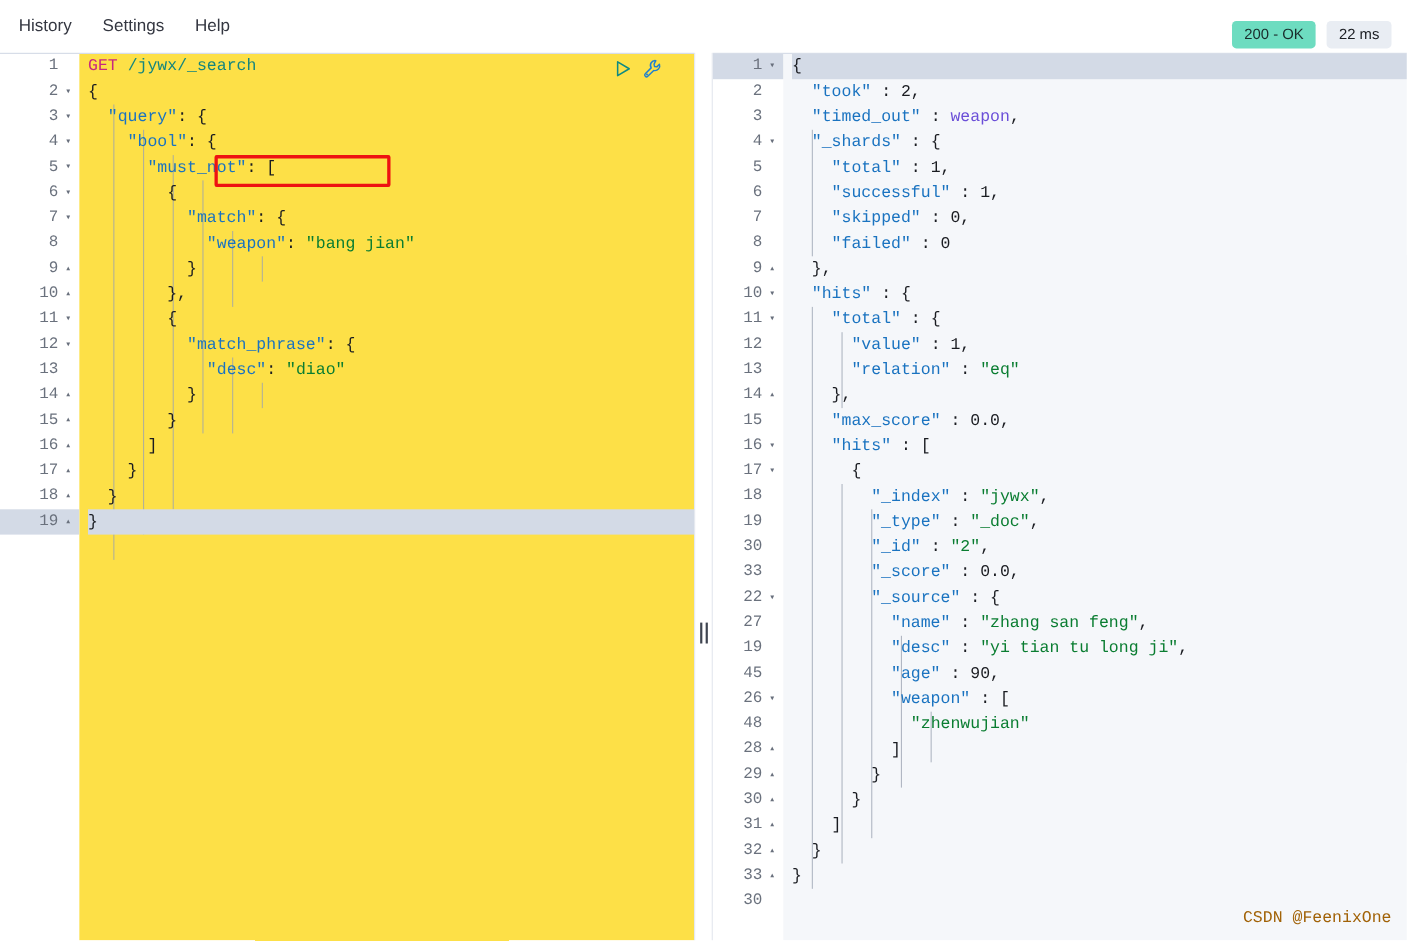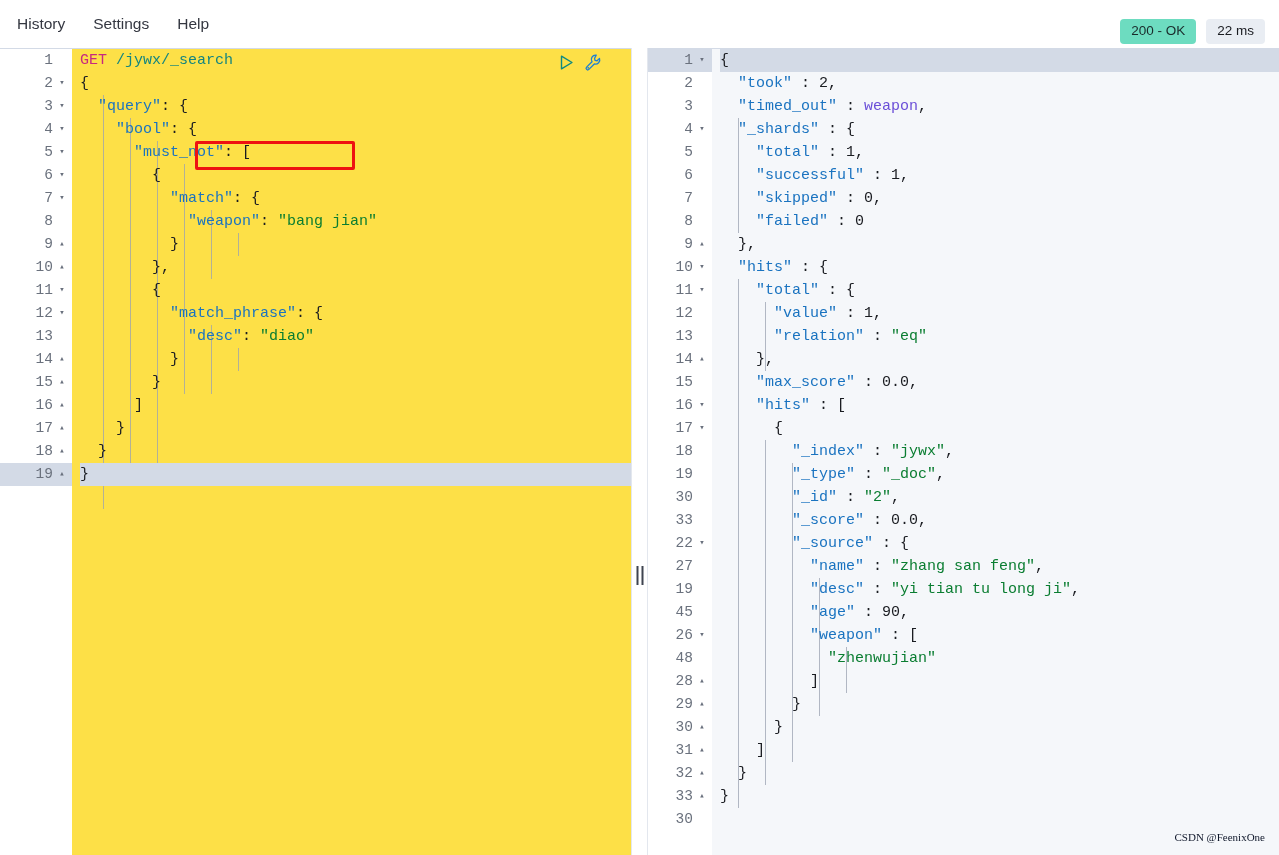--- a/index.html
+++ b/index.html
@@ -222,23 +222,23 @@
     width: 2px;
     height: 19px;
     background: #3f4450;
   }
 
   
   .watermark {
     position: absolute;
     right: 14px;
     bottom: 12px;
-    font-size: 11px;
-    color: #0f172a;
-    font-family: Liberation Serif, serif;
+    font-size: 15px;
+    color: #a16207;
+    font-family: Liberation Mono, monospace;
     z-index: 9;
     white-space: nowrap;
   }
 </style>
 </head>
 <body>
 
 <div id="app">
 
   <div class="topbar">

